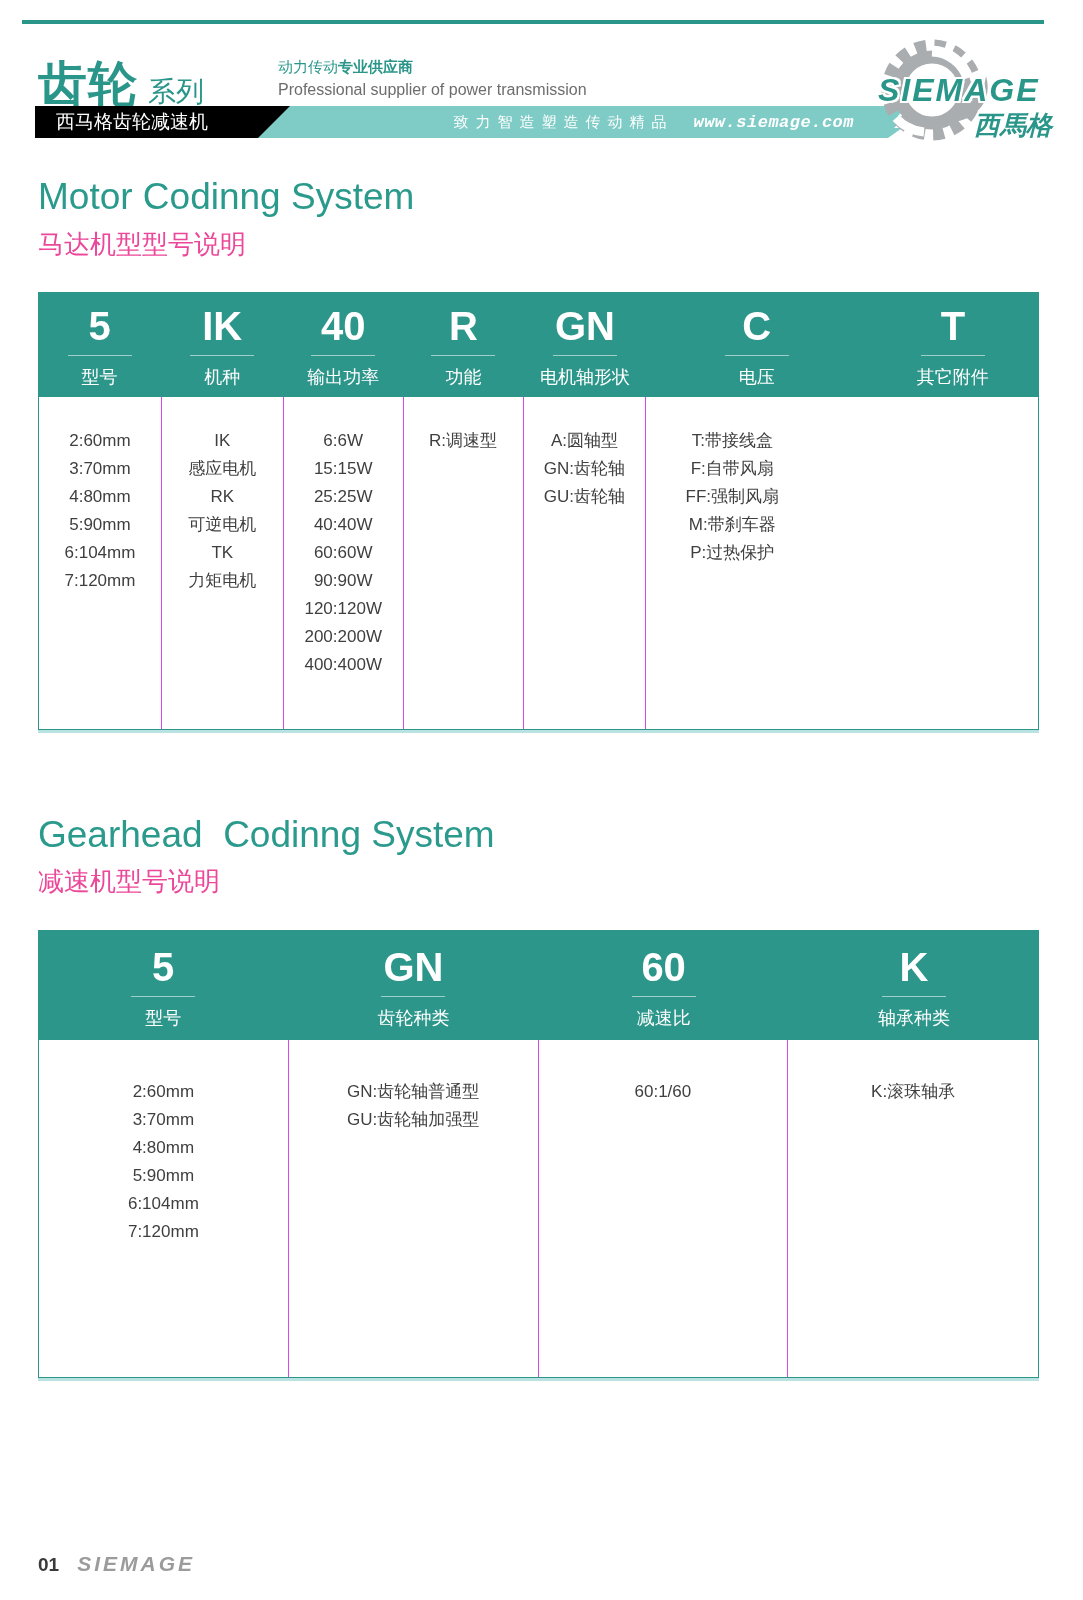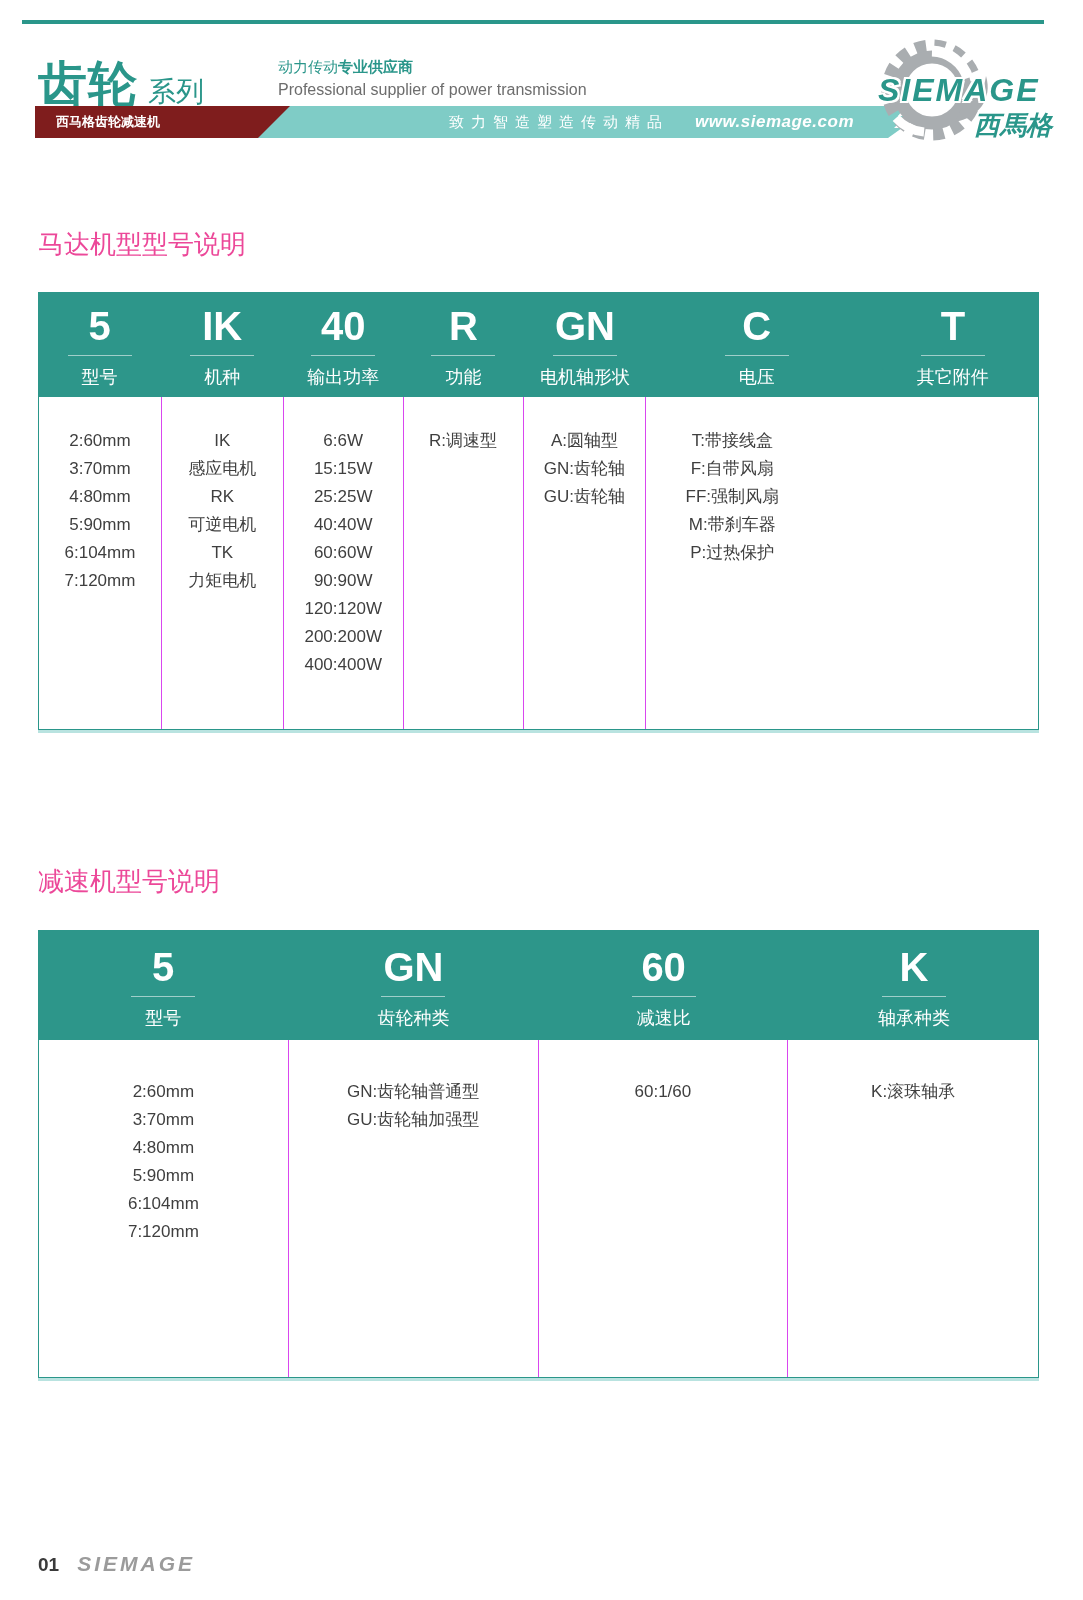--- a/index.html
+++ b/index.html
@@ -9,28 +9,28 @@
   
   .topline{position:absolute;left:22px;top:20px;width:1022px;height:4px;background:#2a968a;}
   .brandblock{position:absolute;left:38px;top:52px;display:flex;align-items:baseline;}
   .brand-cn{font-size:49px;font-weight:bold;color:#2a968a;letter-spacing:1px;}
   .brand-suffix{font-size:28px;color:#2a968a;margin-left:10px;}
   .tagline{position:absolute;left:278px;top:58px;}
   .tagline-cn{font-size:15px;color:#2a968a;}
   .tagline-cn b{font-weight:bold;}
   .tagline-en{font-size:16px;color:#6d6d6d;margin-top:4px;}
 
-  .band-dark{position:absolute;left:35px;top:106px;width:290px;height:32px;background:#7f1d1d;
+  .band-dark{position:absolute;left:35px;top:106px;width:290px;height:32px;background:#000000;
     clip-path:polygon(0 0,290px 0,258px 32px,0 32px);
-    color:#fff;font-size:13px;font-weight:bold;line-height:32px;padding-left:21px;box-sizing:border-box;}
+    color:#fff;font-size:19px;font-weight:normal;line-height:32px;padding-left:21px;box-sizing:border-box;}
   .band-light{position:absolute;left:258px;top:106px;width:648px;height:32px;background:#7fccc6;
     clip-path:polygon(32px 0,648px 0,640px 10px,648px 10px,636px 22px,644px 22px,630px 32px,0 32px);
     display:flex;align-items:center;justify-content:flex-end;padding-right:52px;box-sizing:border-box;}
   .band-slogan{color:#fff;font-size:15px;letter-spacing:7px;white-space:nowrap;}
-  .band-url{color:#fff;font-size:17px;font-weight:bold;font-style:italic;margin-left:26px;letter-spacing:0.5px;white-space:nowrap;}
+  .band-url{color:#fff;font-size:17px;font-weight:bold;font-style:italic;margin-left:20px;letter-spacing:0.5px;white-space:nowrap;font-family:Liberation Mono, monospace;}
 
   .logo{position:absolute;left:862px;top:34px;width:200px;height:120px;}
   .logo svg{position:absolute;left:0;top:0;}
   .logo-text{position:absolute;left:16px;top:38px;font-size:32px;font-weight:bold;font-style:italic;
     color:#2a968a;letter-spacing:2px;
     text-shadow:2px 0 0 #fff,-2px 0 0 #fff,0 2px 0 #fff,0 -2px 0 #fff,2px 2px 0 #fff,-2px -2px 0 #fff,2px -2px 0 #fff,-2px 2px 0 #fff;}
   .logo-cn{position:absolute;left:112px;top:74px;font-size:26px;font-style:italic;color:#2a968a;
     font-family:"Liberation Serif", serif;font-weight:bold;
     text-shadow:1px 0 0 #fff,-1px 0 0 #fff,0 1px 0 #fff,0 -1px 0 #fff;}
 
@@ -94,20 +94,21 @@
         <circle cx="70" cy="56" r="33" stroke-width="13"></circle>
       </g>
       <path d="M 70 17 A 39 39 0 0 1 106 44" stroke="#ffffff" stroke-width="11" fill="none"></path>
       <path d="M 34 84 A 43 43 0 0 0 62 98" stroke="#ffffff" stroke-width="9" fill="none"></path>
       <path d="M 101 71 C 114 67 122 57 124 42 C 131 65 116 84 93 88 Z" fill="#a9adb0"></path>
     </svg>
     <div class="logo-text">SIEMAGE</div>
     <div class="logo-cn">西馬格</div>
   </div>
 
+  <div class="section-title" style="top:176px;">Motor Codinng System</div>
   <div class="section-sub" style="top:227px;">马达机型型号说明</div>
   <div id="motor-table" class="ctable" style="top:292px;">
       <div class="thead">
         <div class="th" style="flex: 0 0 12.3%;">
           <div class="th-code">5</div>
           <div class="th-line"></div>
           <div class="th-label">型号</div>
         </div>
         <div class="th" style="flex: 0 0 12.2%;">
           <div class="th-code">IK</div>
@@ -179,20 +180,21 @@
         <div class="td" style="flex: 0 0 17.2%;">
           <div class="cell-line">T:带接线盒</div>
           <div class="cell-line">F:自带风扇</div>
           <div class="cell-line">FF:强制风扇</div>
           <div class="cell-line">M:带刹车器</div>
           <div class="cell-line">P:过热保护</div>
         </div>
       </div>
     </div>
 
+  <div class="section-title" style="top:814px;">Gearhead  Codinng System</div>
   <div class="section-sub" style="top:864px;">减速机型号说明</div>
   <div id="gearhead-table" class="ctable" style="top:930px;">
       <div class="thead">
         <div class="th" style="flex: 0 0 25%;">
           <div class="th-code">5</div>
           <div class="th-line"></div>
           <div class="th-label">型号</div>
         </div>
         <div class="th" style="flex: 0 0 25%;">
           <div class="th-code">GN</div>

